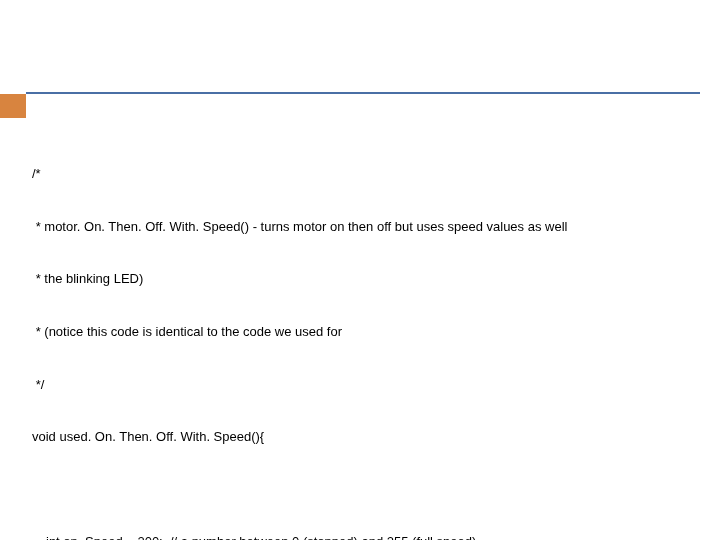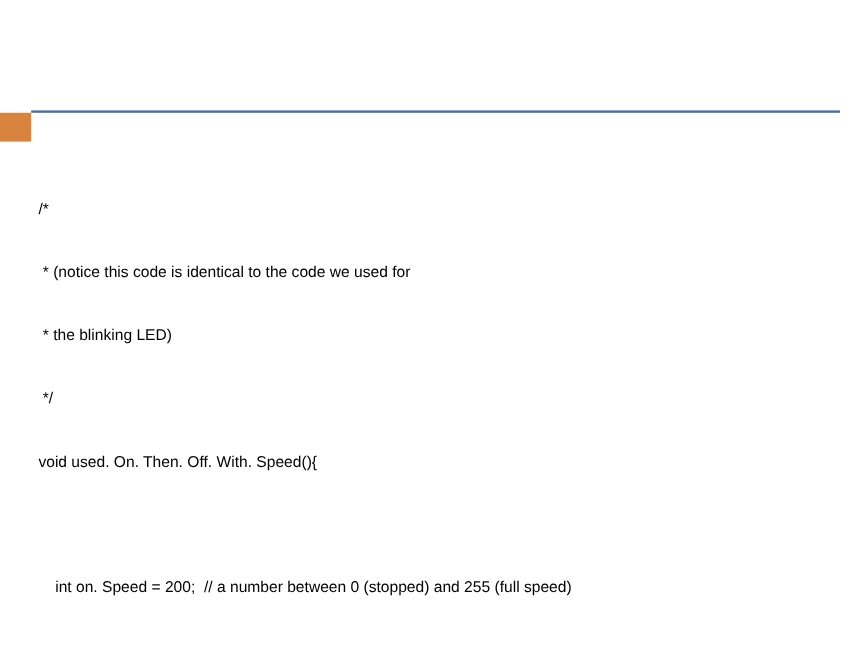--- a/index.html
+++ b/index.html
@@ -50,22 +50,23 @@
 </style>
 </head>
 <body>
 
 <div class="slide">
   <div class="header-rule"></div>
   <div class="accent-box"></div>
 
   <div class="code-block">
     <span class="code-line">/*</span>
+    <span class="code-line"> * motor. On. Then. Off. With. Speed() - turns motor on then off but uses speed values as well</span>
+    <span class="code-line"> * the blinking LED)</span>
     <span class="code-line"> * (notice this code is identical to the code we used for</span>
-    <span class="code-line"> * the blinking LED)</span>
     <span class="code-line"> */</span>
     <span class="code-line">void used. On. Then. Off. With. Speed(){</span>
     <div class="blank"></div>
     <span class="code-line indent">int on. Speed = 200;  // a number between 0 (stopped) and 255 (full speed)</span>
     
     
     
     
     
     

